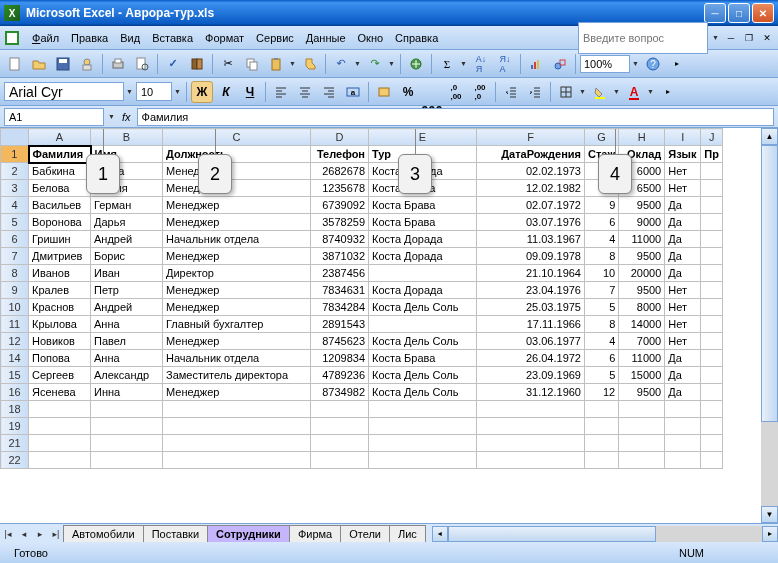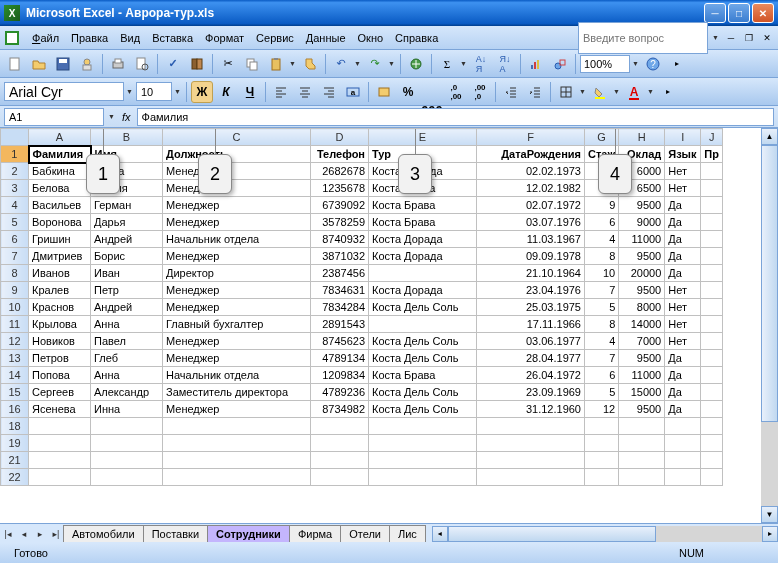--- a/index.html
+++ b/index.html
@@ -486,33 +486,20 @@
           <td class="col-C">Менеджер</td>
           <td class="col-D">8745623</td>
           <td class="col-E">Коста Дель Соль</td>
           <td class="col-F">03.06.1977</td>
           <td class="col-G">4</td>
           <td class="col-H">7000</td>
           <td class="col-I">Нет</td>
           <td class="col-J"></td>
         </tr>
         <tr>
-          <th class="rowhdr">13</th>
-          <td class="col-A">Петров</td>
-          <td class="col-B">Глеб</td>
-          <td class="col-C">Менеджер</td>
-          <td class="col-D">4789134</td>
-          <td class="col-E">Коста Дель Соль</td>
-          <td class="col-F">28.04.1977</td>
-          <td class="col-G">7</td>
-          <td class="col-H">9500</td>
-          <td class="col-I">Да</td>
-          <td class="col-J"></td>
-        </tr>
-        <tr>
           <th class="rowhdr">14</th>
           <td class="col-A">Попова</td>
           <td class="col-B">Анна</td>
           <td class="col-C">Начальник отдела</td>
           <td class="col-D">1209834</td>
           <td class="col-E">Коста Брава</td>
           <td class="col-F">26.04.1972</td>
           <td class="col-G">6</td>
           <td class="col-H">11000</td>
           <td class="col-I">Да</td>

